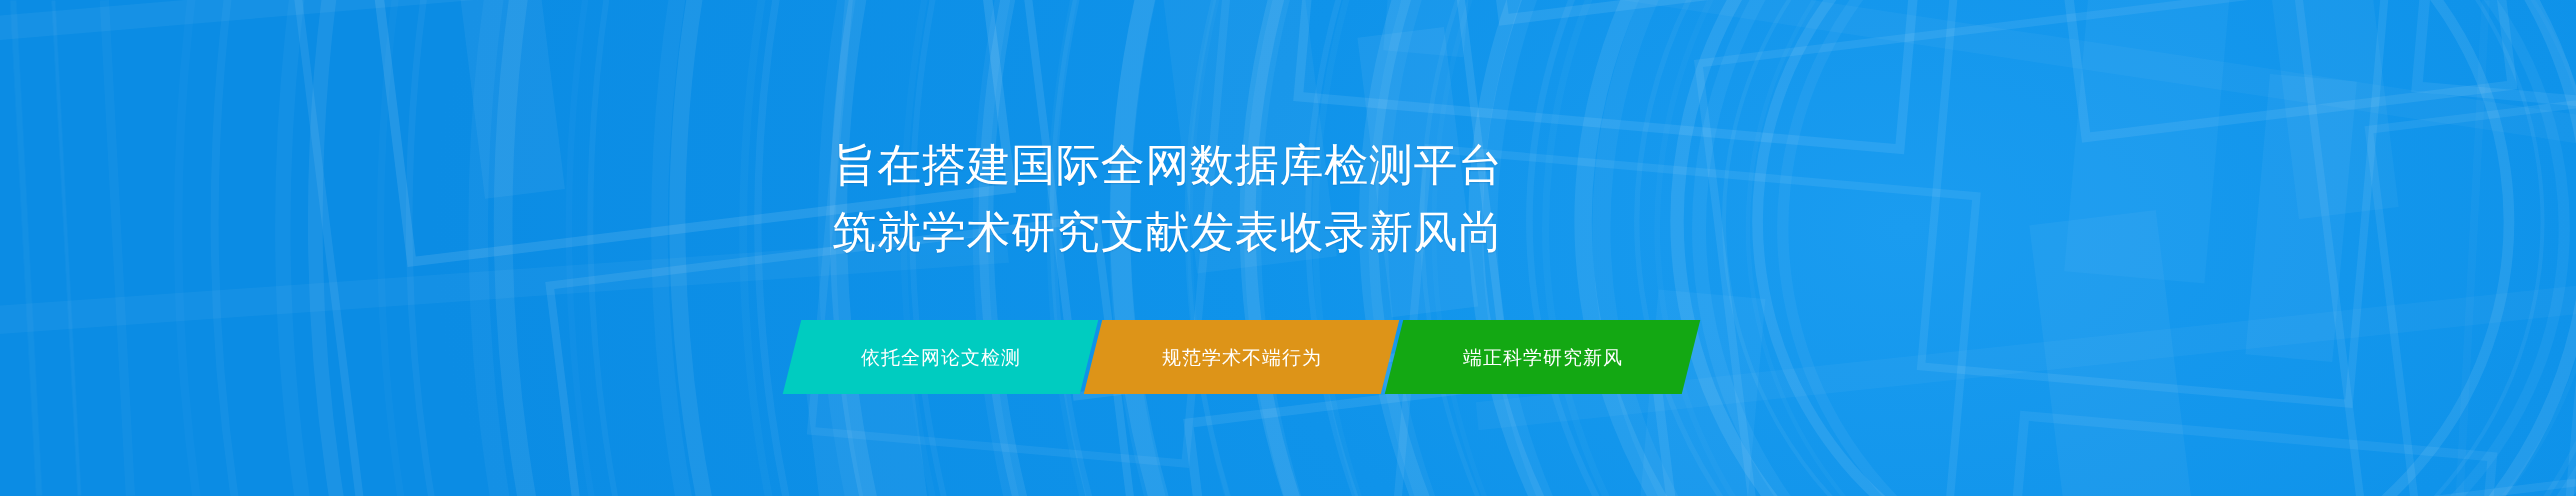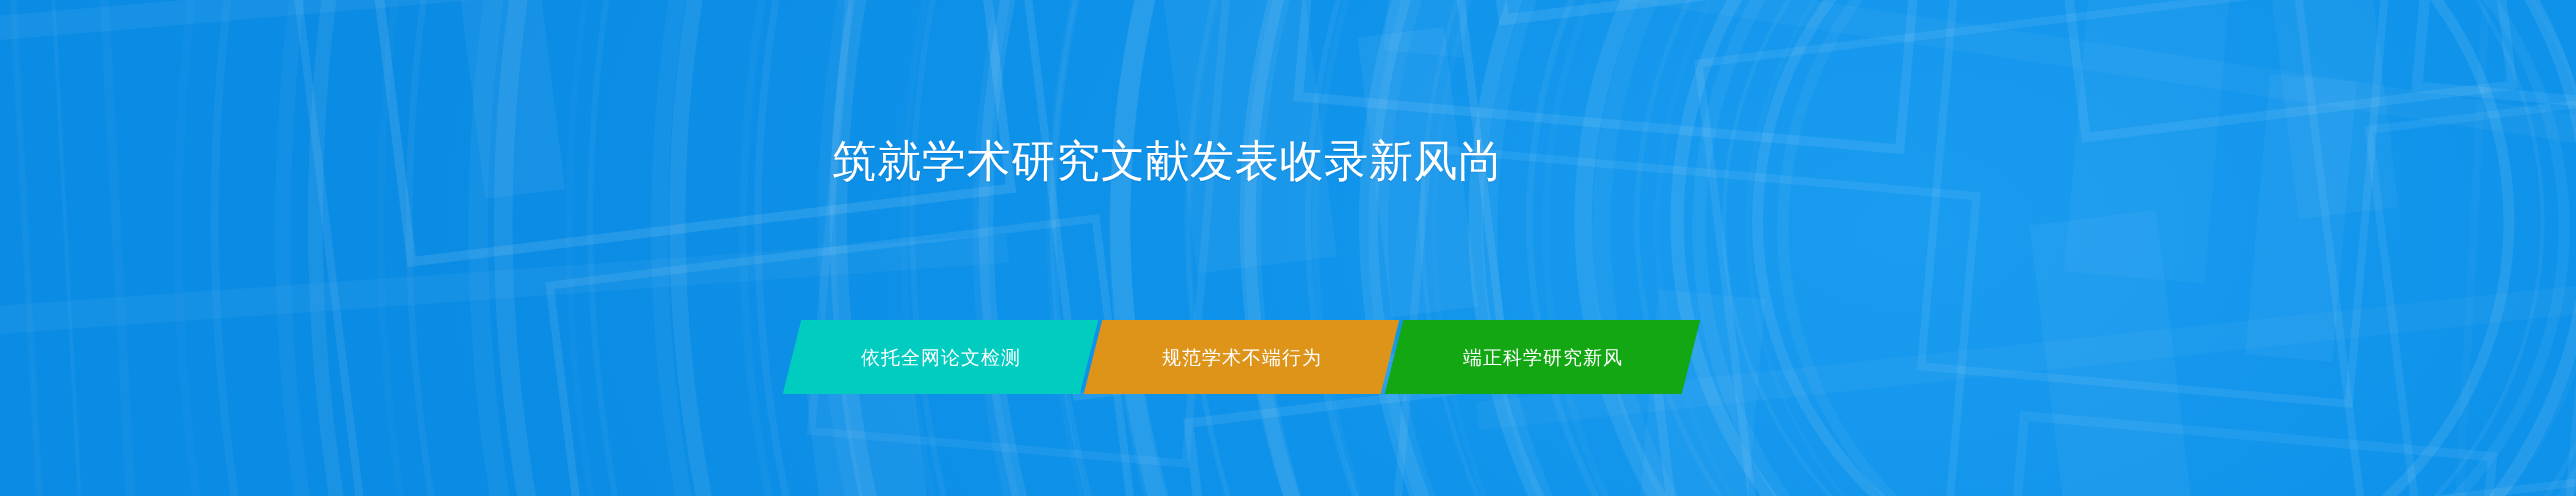--- a/index.html
+++ b/index.html
@@ -167,21 +167,22 @@
       <g opacity="0.85">
         <rect x="34" y="0" width="10" height="740" fill="#ffffff" fill-opacity="0.045" transform="rotate(-3 39 370)"></rect>
         <rect x="96" y="0" width="6" height="740" fill="#ffffff" fill-opacity="0.05" transform="rotate(-3 99 370)"></rect>
         <rect x="168" y="0" width="14" height="740" fill="#ffffff" fill-opacity="0.04" transform="rotate(-3 175 370)"></rect>
         <rect x="3680" y="0" width="12" height="740" fill="#ffffff" fill-opacity="0.035" transform="rotate(3 3686 370)"></rect>
       </g>
     </g>
   </svg>
 
   <div class="headline">
-    <div class="line" style="padding-right:0; margin-left:309px;font-family:Liberation Mono, monospace;">筑就学术研究文献发表收录新风尚</div>
+    <div class="line">旨在搭建国际全网数据库检测平台</div>
+    <div class="line" style="padding-right:0; margin-left:309px;">筑就学术研究文献发表收录新风尚</div>
   </div>
 
   <div class="tag-strip">
     <div class="tag tag-teal">
       <span class="tag-label">依托全网论文检测</span>
     </div>
     <div class="tag tag-orange">
       <span class="tag-label">规范学术不端行为</span>
     </div>
     <div class="tag tag-green">

